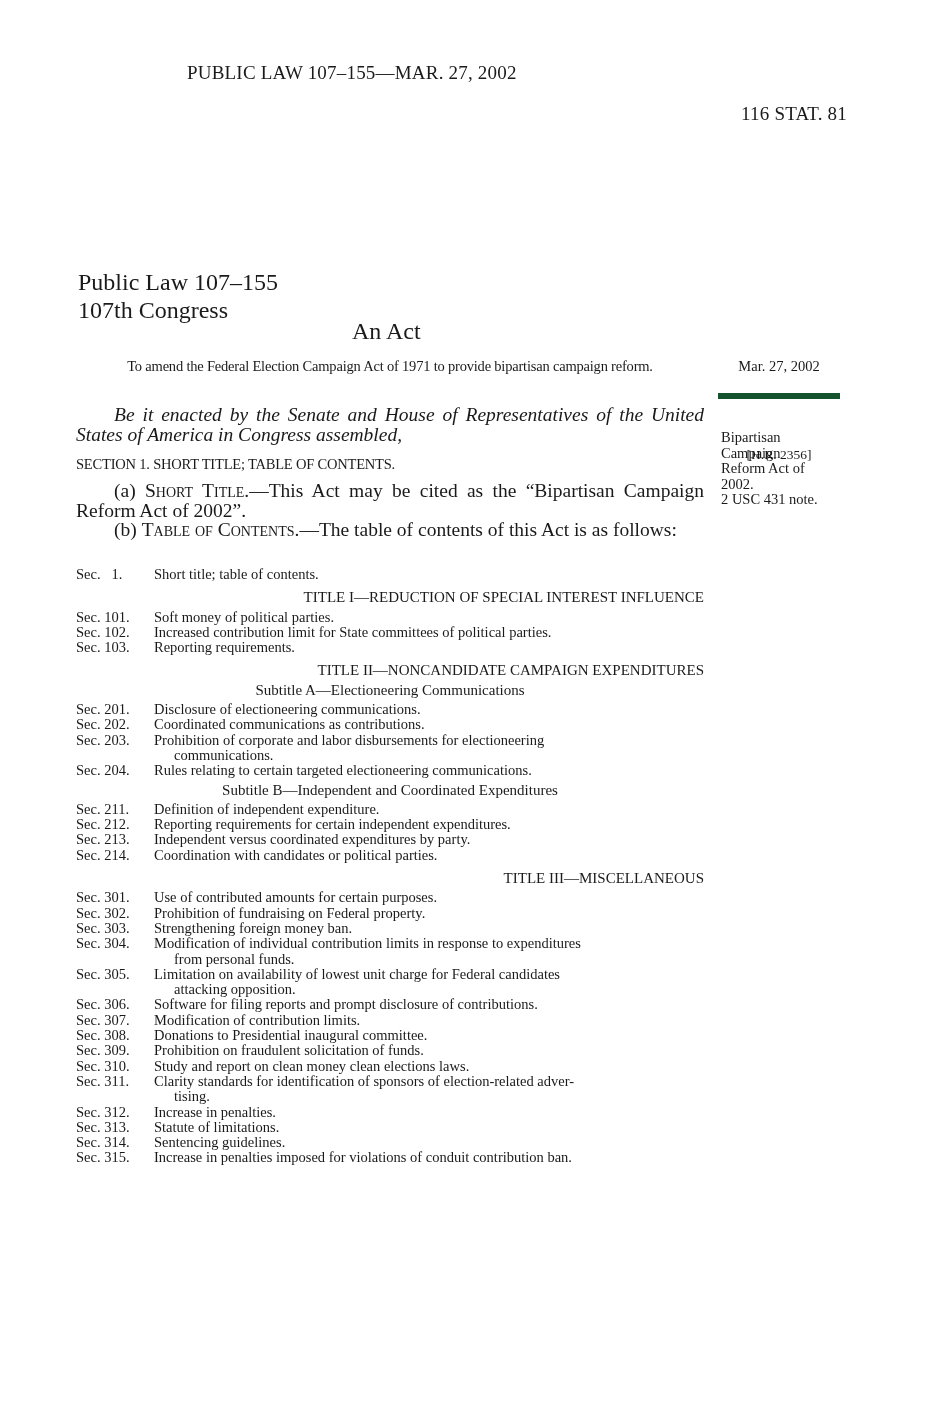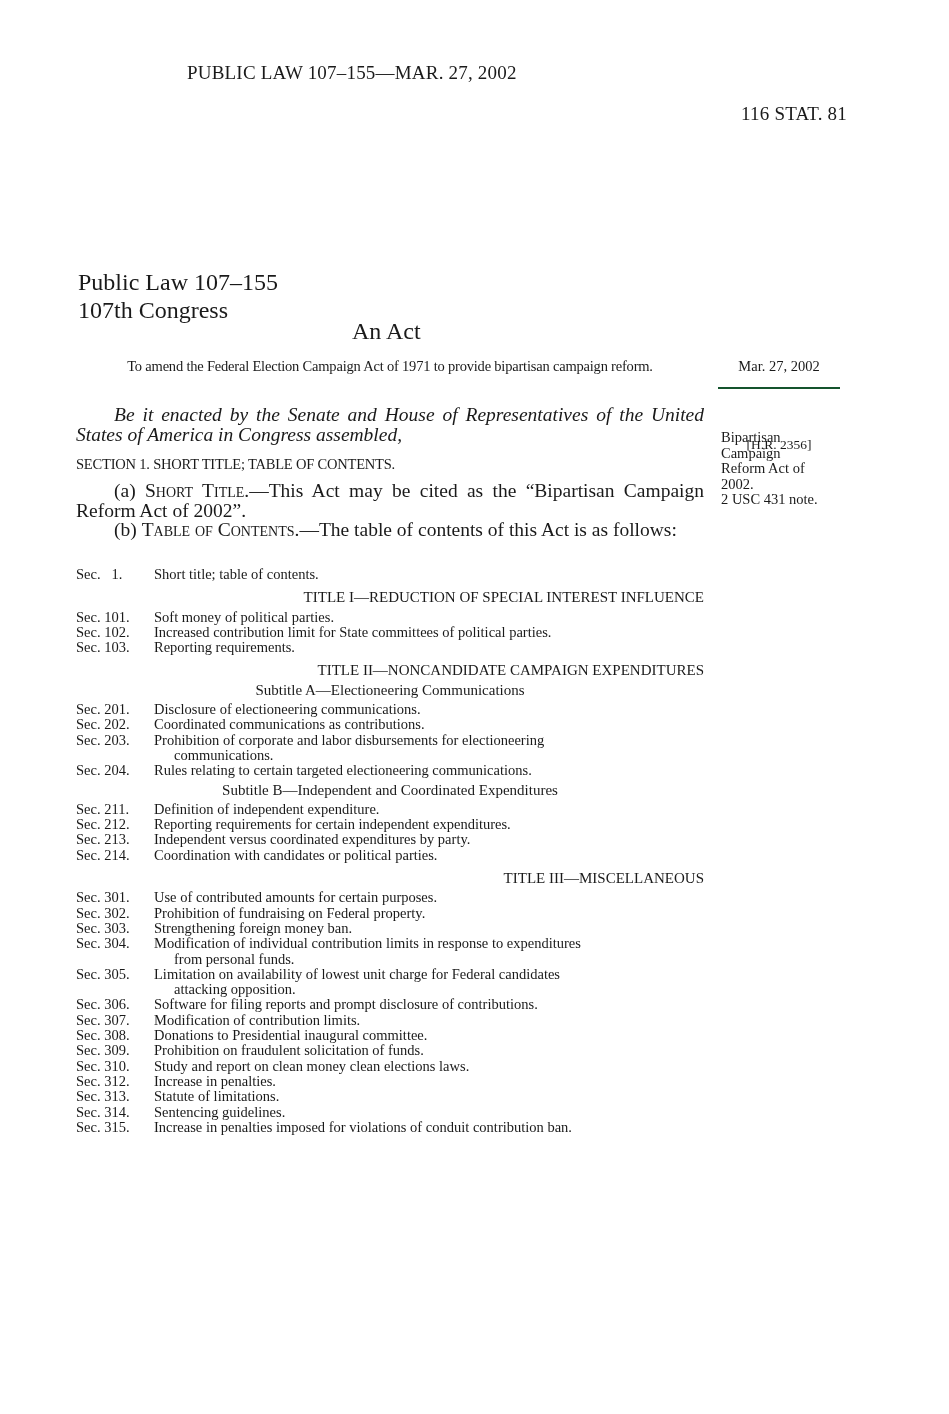--- a/index.html
+++ b/index.html
@@ -19,21 +19,21 @@
 
     .long-title {
       position: absolute; left: 76px; top: 358px; width: 628px;
       text-align: center; font-size: 14.5px; line-height: 17px;
       font-family: "Liberation Serif", serif; letter-spacing: -0.2px;
     }
     .margin-date {
       position: absolute; left: 718px; top: 358px; width: 122px; text-align: center;
       font-size: 14.5px; line-height: 17px;
     }
-    .margin-date .date { border-bottom: 2px solid #14532d; padding-bottom: 12px; }
+    .margin-date .date { border-bottom: 6px solid #14532d; padding-bottom: 18px; }
     .margin-date .bill { padding-top: 3px; font-size: 13.5px; margin-top: 44px; }
 
     .margin-note {
       position: absolute; left: 721px; top: 430px; font-size: 14.5px; line-height: 15.5px;
     }
 
     .enacting {
       position: absolute; left: 76px; top: 405px; width: 628px;
       font-style: italic; font-size: 19.5px; line-height: 20px;
       text-indent: 38px; text-align: justify; text-align-last: left;
@@ -132,18 +132,19 @@
       <div class="toc-line"><span class="sec-label">Sec. 301.</span><span>Use of contributed amounts for certain purposes.</span></div>
       <div class="toc-line"><span class="sec-label">Sec. 302.</span><span>Prohibition of fundraising on Federal property.</span></div>
       <div class="toc-line"><span class="sec-label">Sec. 303.</span><span>Strengthening foreign money ban.</span></div>
       <div class="toc-line"><span class="sec-label">Sec. 304.</span><span>Modification of individual contribution limits in response to expenditures</span><span class="cont">from personal funds.</span></div>
       <div class="toc-line"><span class="sec-label">Sec. 305.</span><span>Limitation on availability of lowest unit charge for Federal candidates</span><span class="cont">attacking opposition.</span></div>
       <div class="toc-line"><span class="sec-label">Sec. 306.</span><span>Software for filing reports and prompt disclosure of contributions.</span></div>
       <div class="toc-line"><span class="sec-label">Sec. 307.</span><span>Modification of contribution limits.</span></div>
       <div class="toc-line"><span class="sec-label">Sec. 308.</span><span>Donations to Presidential inaugural committee.</span></div>
       <div class="toc-line"><span class="sec-label">Sec. 309.</span><span>Prohibition on fraudulent solicitation of funds.</span></div>
       <div class="toc-line"><span class="sec-label">Sec. 310.</span><span>Study and report on clean money clean elections laws.</span></div>
+      <div class="toc-line"><span class="sec-label">Sec. 311.</span><span>Clarity standards for identification of sponsors of election-related adver-</span><span class="cont">tising.</span></div>
       <div class="toc-line"><span class="sec-label">Sec. 312.</span><span>Increase in penalties.</span></div>
       <div class="toc-line"><span class="sec-label">Sec. 313.</span><span>Statute of limitations.</span></div>
       <div class="toc-line"><span class="sec-label">Sec. 314.</span><span>Sentencing guidelines.</span></div>
       <div class="toc-line"><span class="sec-label">Sec. 315.</span><span>Increase in penalties imposed for violations of conduit contribution ban.</span></div>
     </div>
 </div>
 
 </body></html>

